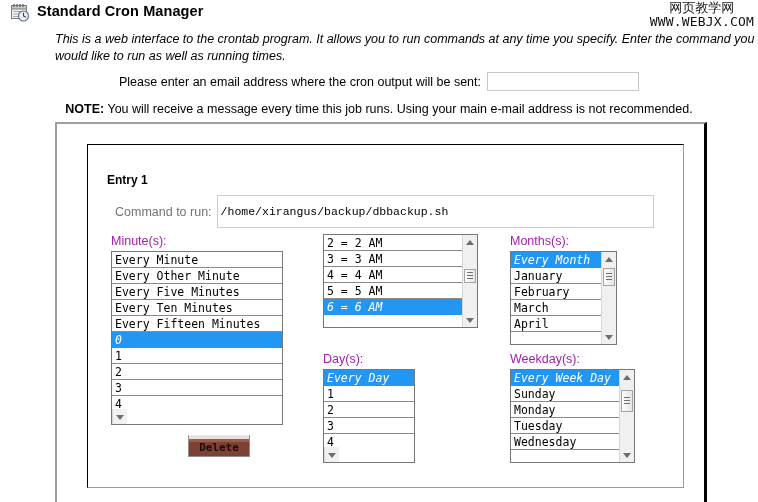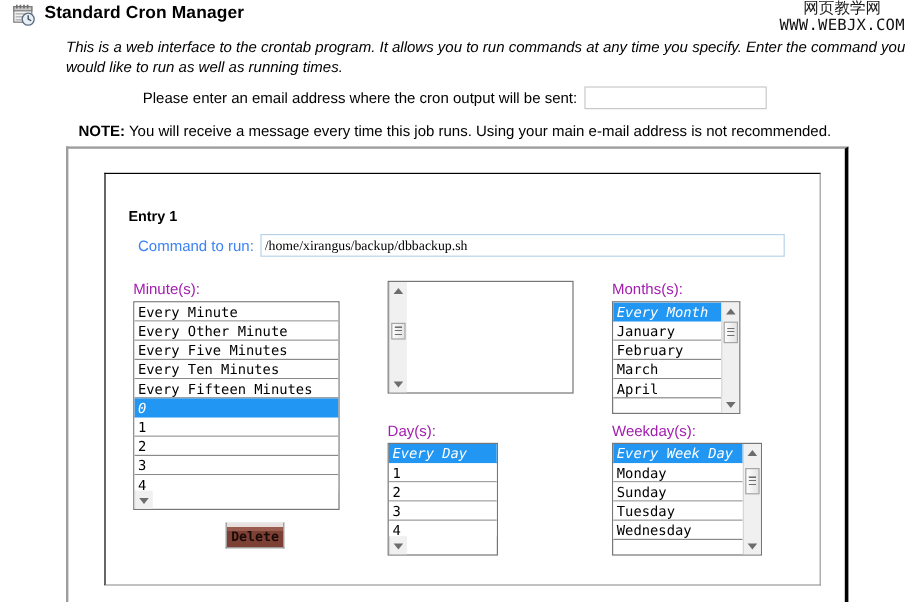--- a/index.html
+++ b/index.html
@@ -69,25 +69,25 @@
     border-right-color: #9a9a9a; border-bottom-color: #9a9a9a;
     background: #fff;
   }
 
   .entry-title {
     position: absolute; left: 107px; top: 173px;
     font-size: 12px; font-weight: bold; color: #000;
   }
 
   .cmd-row { position: absolute; left: 115px; top: 195px; display: flex; align-items: center; }
-  .cmd-label { font-size: 12.5px; color: #3b82f6; }
+  .cmd-label { font-size: 12.5px; color: #737373; }
   .cmd-input {
-    margin-left: 5px; width: 437px; height: 19px;
+    margin-left: 5px; width: 437px; height: 33px;
     border: 1px solid #b8d3e8; background: #fff;
-    font-family: Liberation Serif, serif; font-size: 11.5px;
+    font-family: Liberation Mono, monospace; font-size: 11.5px;
     color: #000; padding: 0 3px; outline: none;
   }
 
   
   .field { position: absolute; }
   .field-label { font-size: 12.5px; color: #a21caf; margin-bottom: 3px; display:block; }
 
   .listbox {
     position: relative; display: flex;
     background: #fff;
@@ -141,21 +141,21 @@
 
   #lb-minute  { width: 172px; height: 174px; flex-direction: column; }
   #lb-hour    { width: 155px; height: 94px; }
   #lb-months  { width: 107px; height: 94px; }
   #lb-day     { width: 92px;  height: 94px; flex-direction: column; }
   #lb-weekday { width: 125px; height: 94px; }
 
   
   .delete-btn {
     position: absolute; left: 188px; top: 435px;
-    width: 49px; height: 22px;
+    width: 62px; height: 22px;
     border: 1px solid #8e8e8e;
     border-top-color: #e8e8e8;
     background: linear-gradient(to bottom,#e8e0de 0 14%,#9a5c4e 14% 32%,#7d4034 32% 100%);
     color: #1b0b08;
     font-family: "DejaVu Sans Mono", monospace;
     font-size: 11px; font-weight: bold;
     display: flex; align-items: center; justify-content: center;
     text-align: center; cursor: pointer; padding: 0; line-height: 1;
     padding-top: 3px;
   }
@@ -233,20 +233,27 @@
         <div class="sb-thumb" style="top:16px;height:20px"></div>
         <div class="sb-btn sb-dn">
             <i class="sb-arrow"></i>
           </div>
       </div>
     </div>
   </div>
 
   <div class="field" id="f-hour">
     <div class="listbox" id="lb-hour">
+      <div class="lb-items">
+          <div class="lb-opt">2 = 2 AM</div>
+          <div class="lb-opt">3 = 3 AM</div>
+          <div class="lb-opt">4 = 4 AM</div>
+          <div class="lb-opt">5 = 5 AM</div>
+          <div class="lb-opt sel">6 = 6 AM</div>
+        </div>
       <div class="sbar">
         <div class="sb-btn sb-up">
             <i class="sb-arrow"></i>
           </div>
         <div class="sb-thumb" style="top:34px;height:14px"></div>
         <div class="sb-btn sb-dn">
             <i class="sb-arrow"></i>
           </div>
       </div>
     </div>
@@ -294,22 +301,22 @@
           </div>
       </div>
     </div>
   </div>
 
   <div class="field" id="f-weekday">
     <span class="field-label">Weekday(s):</span>
     <div class="listbox" id="lb-weekday">
       <div class="lb-items">
           <div class="lb-opt sel">Every Week Day</div>
+          <div class="lb-opt">Sunday</div>
           <div class="lb-opt">Monday</div>
-          <div class="lb-opt">Sunday</div>
           <div class="lb-opt">Tuesday</div>
           <div class="lb-opt">Wednesday</div>
         </div>
       <div class="sbar">
         <div class="sb-btn sb-up">
             <i class="sb-arrow"></i>
           </div>
         <div class="sb-thumb" style="top:20px;height:22px"></div>
         <div class="sb-btn sb-dn">
             <i class="sb-arrow"></i>

